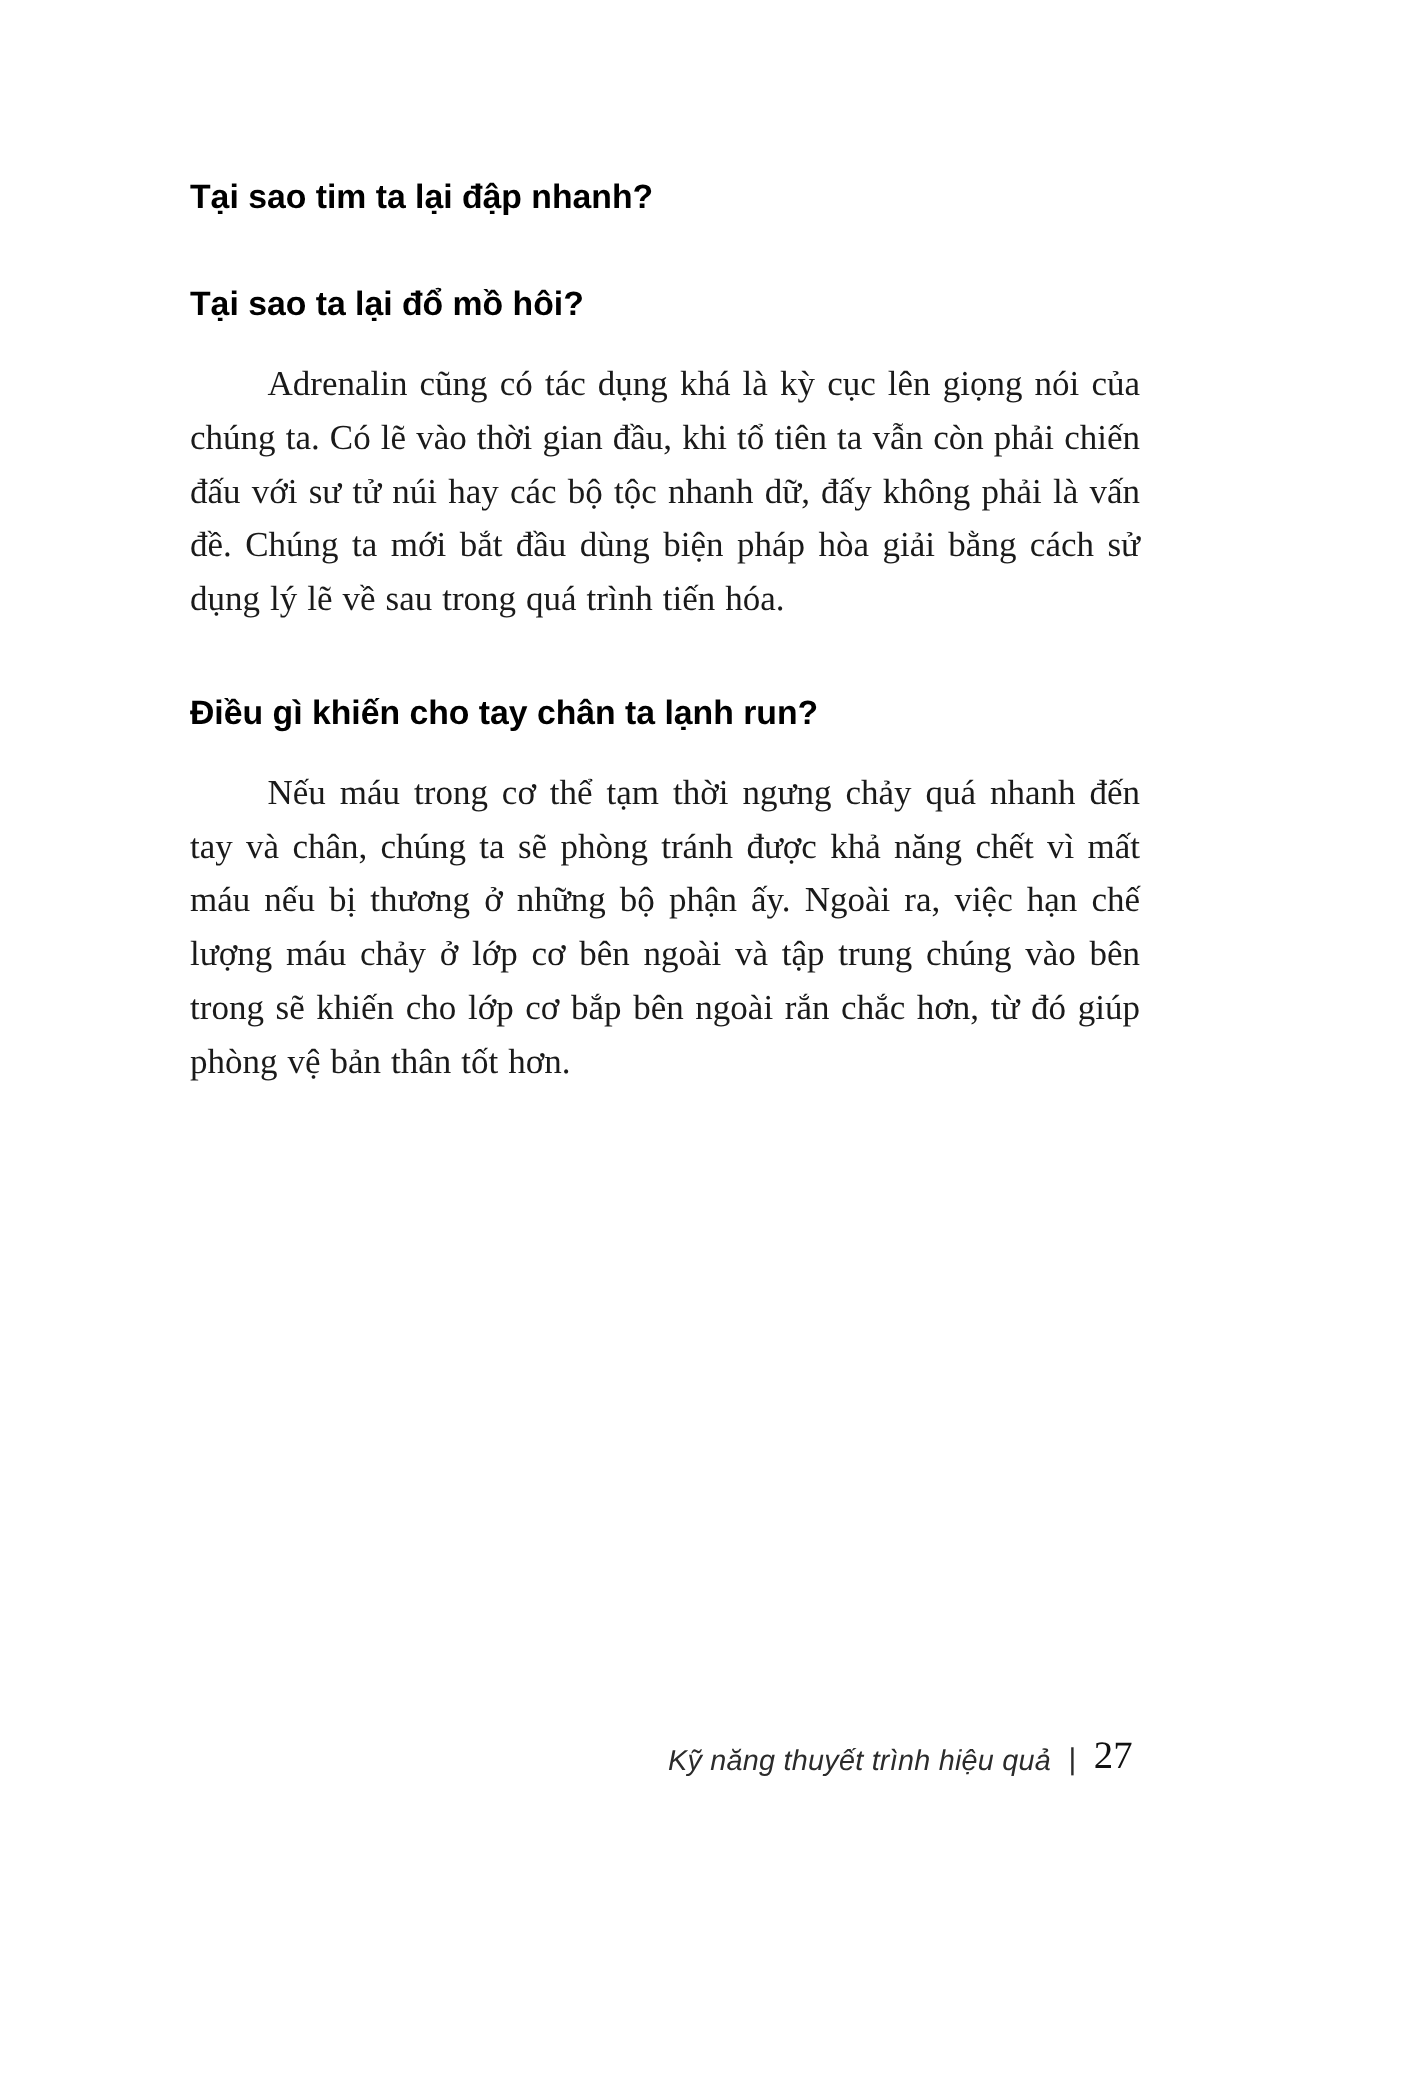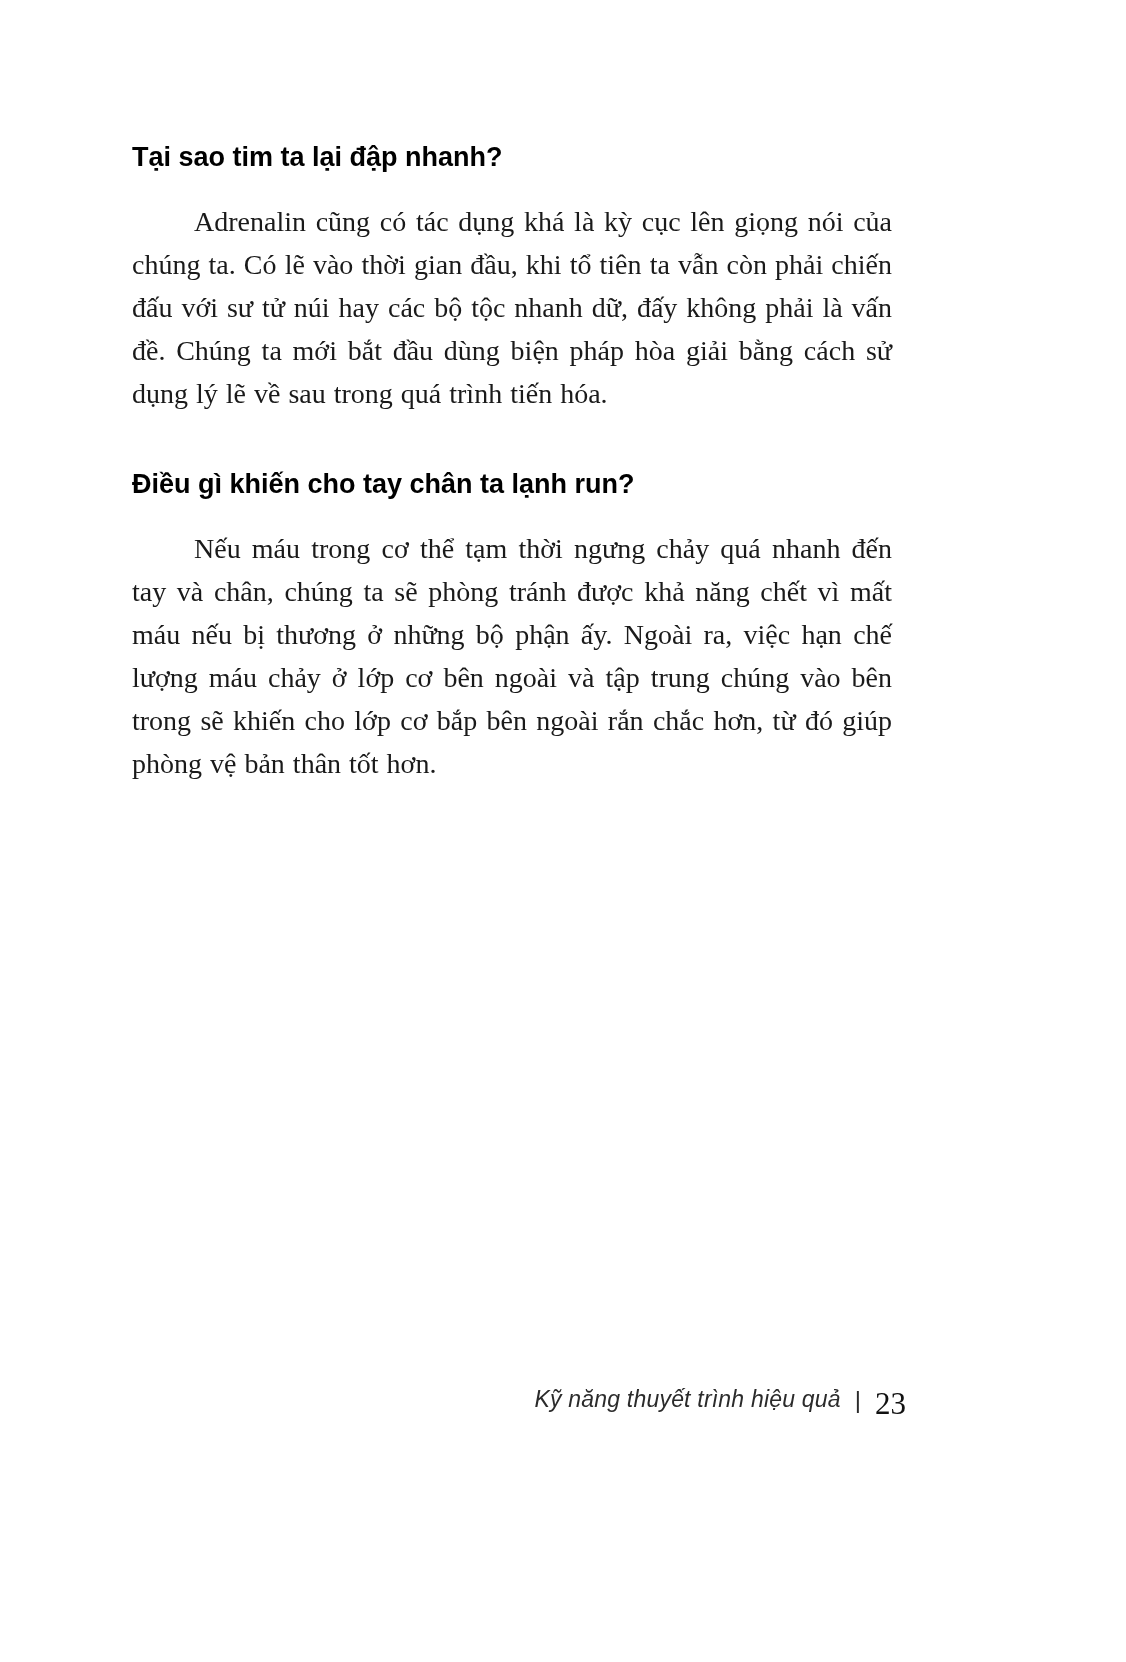--- a/index.html
+++ b/index.html
@@ -15,21 +15,21 @@
   }
   .page {
     position: absolute;
     left: 0; top: 0;
     width: 1126px;
     height: 1662px;
     background: #ffffff;
   }
   .content {
     position: absolute;
-    left: 132px;
+    left: 152px;
     top: 140px;
     width: 760px;
   }
   .section-heading {
     font-family: "Liberation Sans", sans-serif;
     font-weight: 700;
     font-size: 27px;
     line-height: 34px;
     color: #000000;
     margin: 0 0 26px 0;
@@ -45,21 +45,21 @@
     text-align: justify;
     text-indent: 62px;
     margin: 0;
     word-spacing: 1px;
   }
   .footer {
     position: absolute;
     top: 1386px;
     right: 220px;
     display: flex;
-    align-items: flex-start;
+    align-items: flex-end;
     gap: 14px;
     white-space: nowrap;
   }
   .footer-title {
     font-family: "Liberation Sans", sans-serif;
     font-style: italic;
     font-size: 23px;
     color: #2b2b2b;
     letter-spacing: 0.2px;
   }
@@ -80,32 +80,33 @@
 
 <div class="page">
 
   <div class="content">
 
     <div class="section">
       <h2 class="section-heading">Tại sao tim ta lại đập nhanh?</h2>
     </div>
 
     <div class="section">
+      <h2 class="section-heading">Tại sao ta lại đổ mồ hôi?</h2>
     </div>
 
     <div class="section">
       <p class="section-body">Adrenalin cũng có tác dụng khá là kỳ cục lên giọng nói của chúng ta. Có lẽ vào thời gian đầu, khi tổ tiên ta vẫn còn phải chiến đấu với sư tử núi hay các bộ tộc nhanh dữ, đấy không phải là vấn đề. Chúng ta mới bắt đầu dùng biện pháp hòa giải bằng cách sử dụng lý lẽ về sau trong quá trình tiến hóa.</p>
     </div>
 
     <div class="section">
       <h2 class="section-heading">Điều gì khiến cho tay chân ta lạnh run?</h2>
       <p class="section-body">Nếu máu trong cơ thể tạm thời ngưng chảy quá nhanh đến tay và chân, chúng ta sẽ phòng tránh được khả năng chết vì mất máu nếu bị thương ở những bộ phận ấy. Ngoài ra, việc hạn chế lượng máu chảy ở lớp cơ bên ngoài và tập trung chúng vào bên trong sẽ khiến cho lớp cơ bắp bên ngoài rắn chắc hơn, từ đó giúp phòng vệ bản thân tốt hơn.</p>
     </div>
 
   </div>
 
   <div class="footer">
     <span class="footer-title">Kỹ năng thuyết trình hiệu quả</span>
     <span class="footer-sep">|</span>
-    <span class="footer-page">23</span>
+    <span class="footer-page">27</span>
   </div>
 
 </div>
 
 </body></html>

